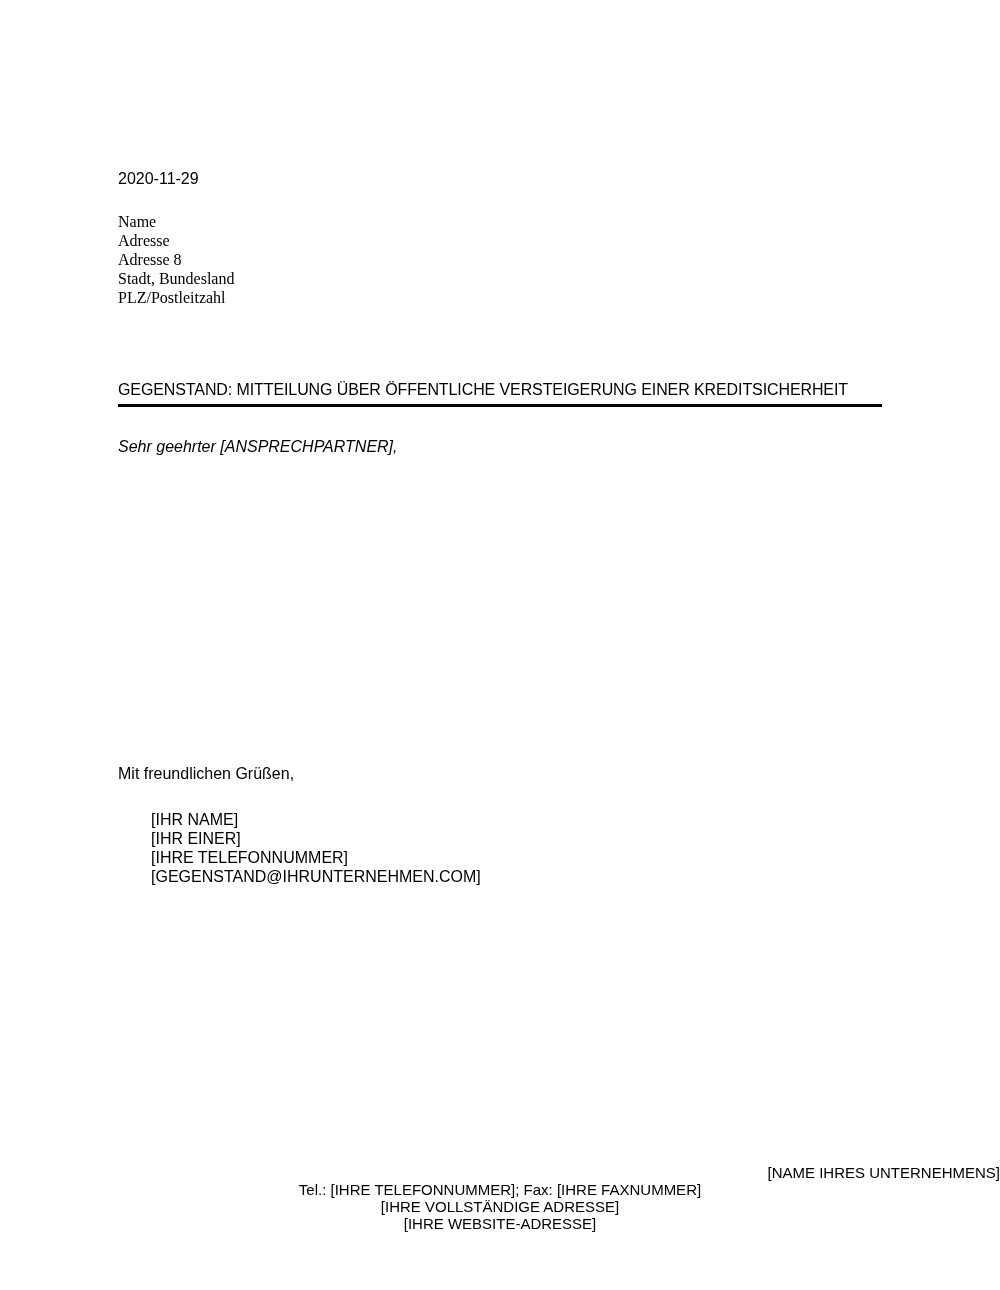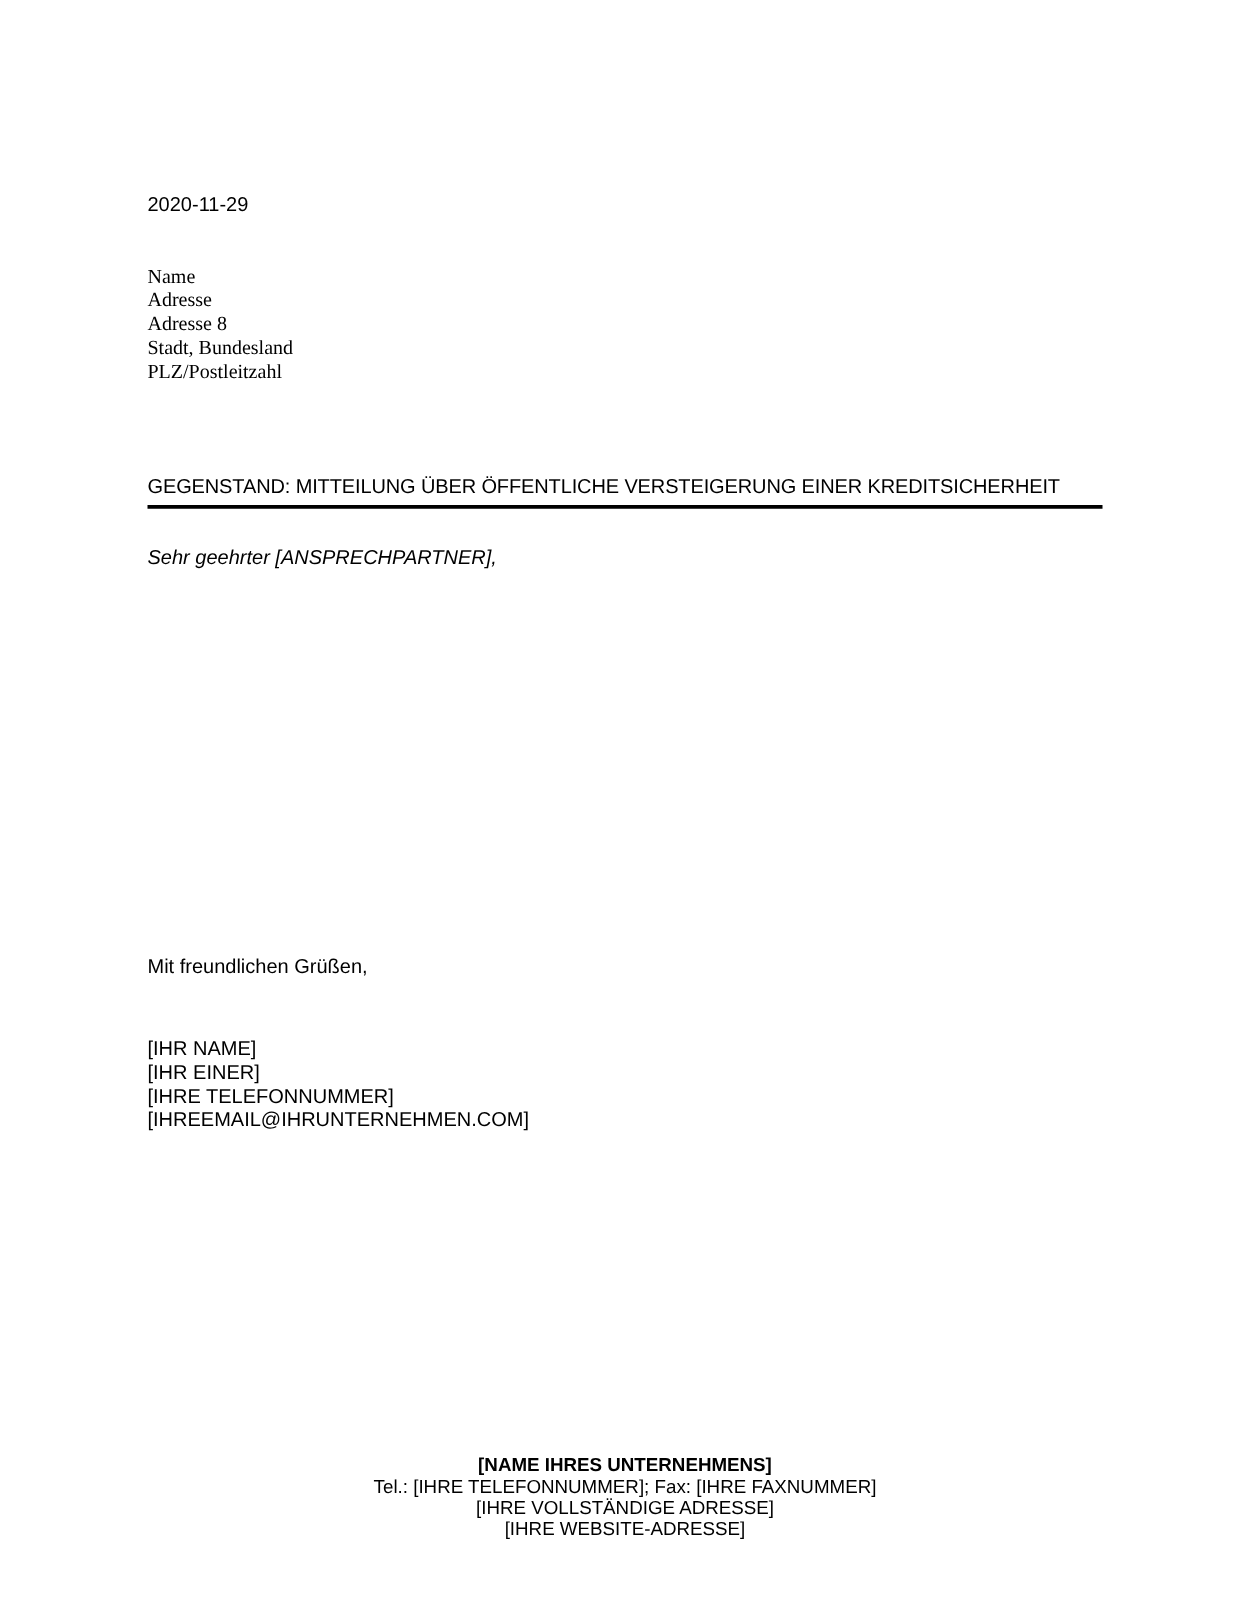--- a/index.html
+++ b/index.html
@@ -22,21 +22,21 @@
       width: 1000px;
       height: 1290px;
       background: #ffffff;
     }
     .block {
       position: absolute;
       left: 118px;
       line-height: 19px;
       white-space: nowrap;
     }
-    .date { top: 155px; }
+    .date { top: 169px; }
     .recipient { top: 212px; }
     .recipient div { height: 19px; font-family: Liberation Serif, serif; }
     .subject {
       position: absolute;
       left: 118px;
       top: 380px;
       width: 764px;
       font-weight: normal;
       font-size: 16px;
       line-height: 19px;
@@ -46,32 +46,32 @@
     .subject-rule {
       position: absolute;
       left: 118px;
       top: 404px;
       width: 764px;
       height: 3px;
       background: #000000;
     }
     .salutation { top: 437px; font-style: italic; }
     .closing { top: 764px; }
-    .signature { top: 830px; }
+    .signature { top: 810px; margin-left: 33px; }
     .signature div { height: 19px; }
     .footer {
       position: absolute;
       left: 0;
       width: 1000px;
       top: 1164px;
       text-align: center;
       font-size: 15px;
       line-height: 17px;
     }
-    .footer .company { font-weight: bold; }
+    .footer .company { font-weight: normal; text-align: right; }
   </style>
 </head>
 <body>
 
 <div class="page">
 
   <div class="block date">2020-11-29</div>
 
   <div class="block recipient">
     <div>Name</div>
@@ -85,21 +85,21 @@
   <div class="subject-rule"></div>
 
   <div class="block salutation">Sehr geehrter [ANSPRECHPARTNER],</div>
 
   <div class="block closing">Mit freundlichen Grüßen,</div>
 
   <div class="block signature">
     <div>[IHR NAME]</div>
     <div>[IHR EINER]</div>
     <div>[IHRE TELEFONNUMMER]</div>
-    <div>[IHREEMAIL@IHRUNTERNEHMEN.COM]</div>
+    <div>[GEGENSTAND@IHRUNTERNEHMEN.COM]</div>
   </div>
 
   <div class="footer">
     <div class="company">[NAME IHRES UNTERNEHMENS]</div>
     <div>Tel.: [IHRE TELEFONNUMMER]; Fax: [IHRE FAXNUMMER]</div>
     <div>[IHRE VOLLSTÄNDIGE ADRESSE]</div>
     <div>[IHRE WEBSITE-ADRESSE]</div>
   </div>
 
 </div>

